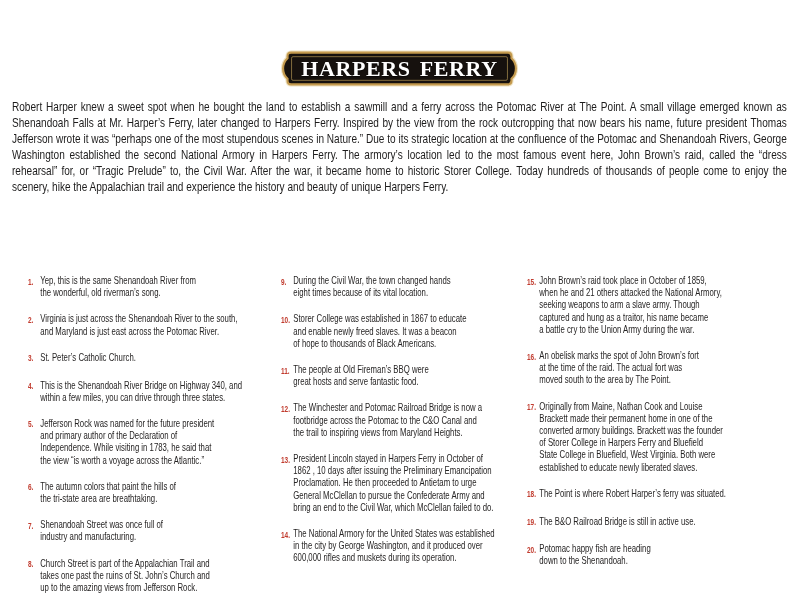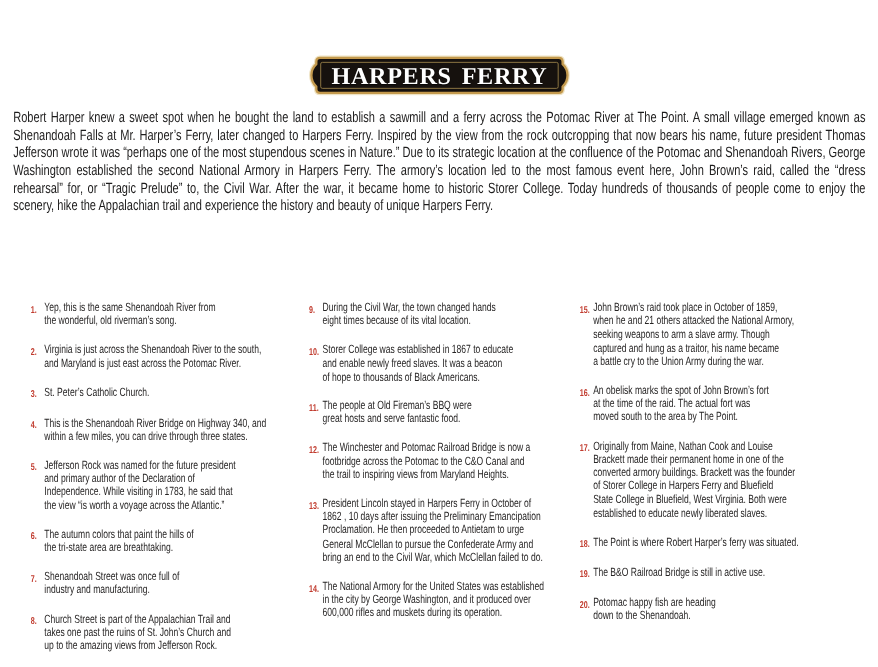--- a/index.html
+++ b/index.html
@@ -12,20 +12,21 @@
     --text-dark: #262424;
     --intro-dark: #1d1c1c;
   }
   .page {
     position: relative;
     width: 798px;
     height: 606px;
     background: #ffffff;
     overflow: hidden;
     font-family: "Liberation Sans", sans-serif;
+    border-radius: 19px;
   }
 
   
   .plaque {
     position: absolute;
     left: 277px;
     top: 50px;
     width: 245px;
     height: 37px;
   }

